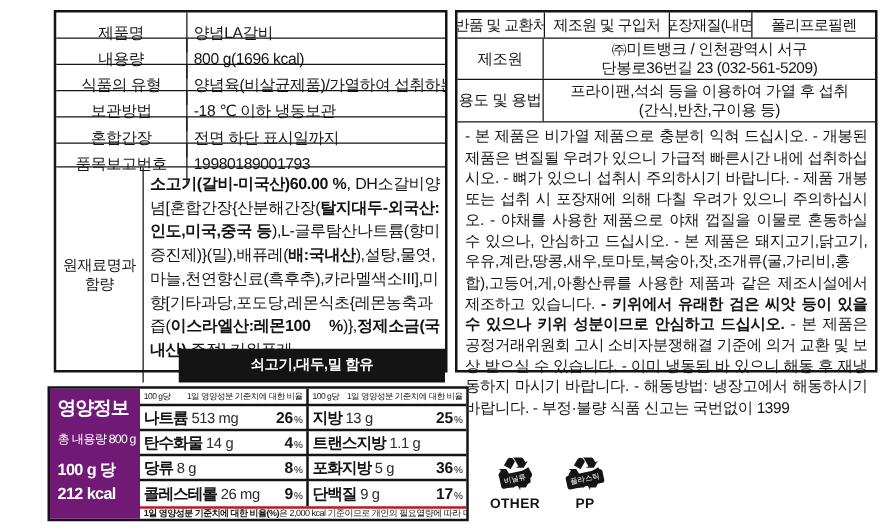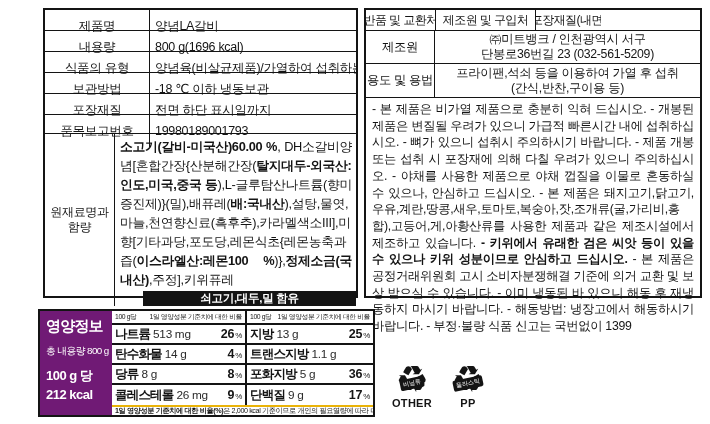--- a/index.html
+++ b/index.html
@@ -8,21 +8,21 @@
   .seg-bold { font-weight:bold; }
 
   
   .ptable { position:absolute; left:43px; top:8px; width:315px; height:290px; border:2px solid #141414; display:grid; grid-template-rows:21px 21px 21px 21px 21px 19px 1fr; background:#fff; }
   .prow { display:grid; grid-template-columns:105px 1fr; border-bottom:1.5px solid #141414; }
   .prow .lbl { border-right:1.5px solid #141414; display:flex; align-items:center; justify-content:center; font-size:12.5px; text-align:center; }
   .prow .val { display:flex; align-items:center; padding:16px 5px; font-size:12.5px; white-space:nowrap; overflow:hidden; }
   .ingrow { display:grid; grid-template-columns:70px 1fr; }
   .ingrow .lbl { border-right:1.5px solid #141414; display:flex; align-items:center; justify-content:center; font-size:12px; text-align:center; line-height:15px; }
   .ingrow .val { position:relative; padding:3px 4px 17px 5px; font-size:12.8px; line-height:19px; text-align:justify; }
-  .allergen { position:absolute; right:0; bottom:0; width:213px; height:15px; background:#141414; color:#fff; font-weight:bold; font-size:11.5px; display:flex; align-items:center; justify-content:center; }
+  .allergen { position:absolute; right:0; bottom:0; width:213px; height:27px; background:#141414; color:#fff; font-weight:bold; font-size:11.5px; display:flex; align-items:center; justify-content:center; }
 
   
   .itable { position:absolute; left:364px; top:8px; width:338px; height:290px; border:2px solid #141414; display:grid; grid-template-rows:21px 33px 34px 1fr; background:#fff; }
   .ihead { display:grid; grid-template-columns:69px 100px 66px 1fr; border-bottom:1.5px solid #141414; }
   .ihead .hc { display:flex; align-items:center; justify-content:center; font-size:12px; letter-spacing:-0.6px; white-space:nowrap; overflow:hidden; }
   .ihead .hc + .hc { border-left:1.5px solid #141414; }
   .irow { display:grid; grid-template-columns:69px 1fr; border-bottom:1.5px solid #141414; }
   .irow .lbl { border-right:1.5px solid #141414; display:flex; align-items:center; justify-content:center; font-size:12.3px; }
   .irow .val { display:flex; flex-direction:column; align-items:center; justify-content:center; font-size:12.3px; line-height:15px; text-align:center; }
   .notices { padding:3px 6px 0 6px; font-size:12.3px; line-height:16.7px; text-align:justify; }
@@ -38,21 +38,21 @@
   .nhrow, .ndrow { display:grid; grid-template-columns:135px 1fr; }
   .nhrow > div { border-bottom:2px solid #141414; display:flex; justify-content:space-between; align-items:center; padding:0 3px; font-size:6.8px; letter-spacing:-0.4px; white-space:nowrap; overflow:hidden; }
   .nhrow > div:first-child, .ndrow > div:first-child { border-right:2px solid #141414; }
   .ndrow > div { border-bottom:2px solid #141414; display:flex; align-items:center; padding:0 3px; white-space:nowrap; overflow:hidden; }
   .ndrow.last > div { border-bottom:none; }
   .nut-name { font-weight:bold; font-size:12.5px; letter-spacing:-0.8px; }
   .nut-amt { font-size:11.8px; color:#2b2b2b; margin-left:3px; }
   .nut-dv { margin-left:auto; display:flex; align-items:baseline; }
   .nut-dv b { font-size:12.5px; }
   .nut-dv small { font-size:8px; margin-left:1px; }
-  .nfoot { border-top:2px solid #eab308; display:flex; align-items:center; padding:0 3px; font-size:7.2px; letter-spacing:-0.4px; white-space:nowrap; overflow:hidden;text-align:right; }
+  .nfoot { border-top:2px solid #b91c1c; display:flex; align-items:center; padding:0 3px; font-size:7.2px; letter-spacing:-0.4px; white-space:nowrap; overflow:hidden;text-align:right; }
   .nfoot .lead { font-weight:bold; }
 
   
   .recycle { position:absolute; left:389px; top:362px; display:flex; gap:10px; }
   .mark { width:46px; text-align:center; position:relative; }
   .mark .tri { font-family:"DejaVu Sans",sans-serif; font-size:37px; line-height:36px; display:block; color:#141414; }
   .mark .band { position:absolute; top:16px; left:50%; transform:translateX(-50%) rotate(-12deg); background:#141414; color:#fff; font-size:6px; letter-spacing:0; padding:1px 3px; border-radius:2px; white-space:nowrap; }
   .mark .mat { font-weight:bold; font-size:11px; letter-spacing:0.3px; margin-top:-1px; color:#141414; }
 </style>
 </head>
@@ -69,40 +69,41 @@
   </div>
   <div class="prow">
     <div class="lbl">식품의 유형</div>
     <div class="val">양념육(비살균제품)/가열하여 섭취하는 냉동제품</div>
   </div>
   <div class="prow">
     <div class="lbl">보관방법</div>
     <div class="val">-18 ℃ 이하 냉동보관</div>
   </div>
   <div class="prow">
-    <div class="lbl">포장재질</div>
+    <div class="lbl">혼합간장</div>
     <div class="val">전면 하단 표시일까지</div>
   </div>
   <div class="prow">
     <div class="lbl">품목보고번호</div>
     <div class="val">19980189001793</div>
   </div>
   <div class="ingrow">
     <div class="lbl">원재료명과 함량</div>
     <div class="val"><span class="seg-bold">소고기(갈비-미국산)60.00 %</span><span>, DH소갈비양념[혼합간장{산분해간장(</span><span class="seg-bold">탈지대두-외국산:인도,미국,중국 등</span><span>),L-글루탐산나트륨(향미증진제)}(밀),배퓨레(</span><span class="seg-bold">배:국내산</span><span>),설탕,물엿,마늘,천연향신료(흑후추),카라멜색소III],미향[기타과당,포도당,레몬식초{레몬농축과즙(</span><span class="seg-bold">이스라엘산:레몬100 %</span><span>)},</span><span class="seg-bold">정제소금(국내산)</span><span>,주정],키위퓨레</span>
       <span class="allergen">쇠고기,대두,밀 함유</span>
     </div>
   </div>
 </div>
 
 <div class="itable">
   <div class="ihead">
     <div class="hc">반품 및 교환처</div>
     <div class="hc">제조원 및 구입처</div>
     <div class="hc">포장재질(내면)</div>
+    <div class="hc">폴리프로필렌</div>
   </div>
   <div class="irow">
     <div class="lbl">제조원</div>
     <div class="val">
       <span>㈜미트뱅크 / 인천광역시 서구</span>
       <span>단봉로36번길 23 (032-561-5209)</span>
     </div>
   </div>
   <div class="irow">
     <div class="lbl">용도 및 용법</div>

